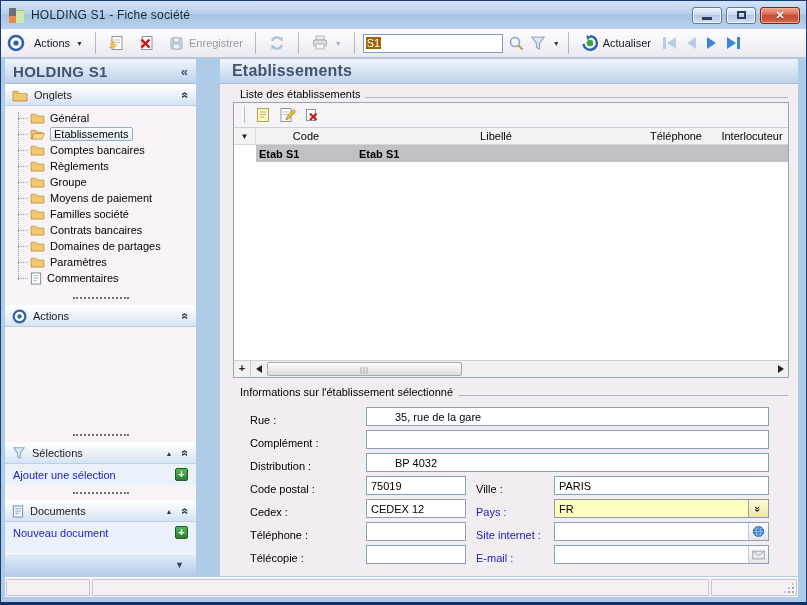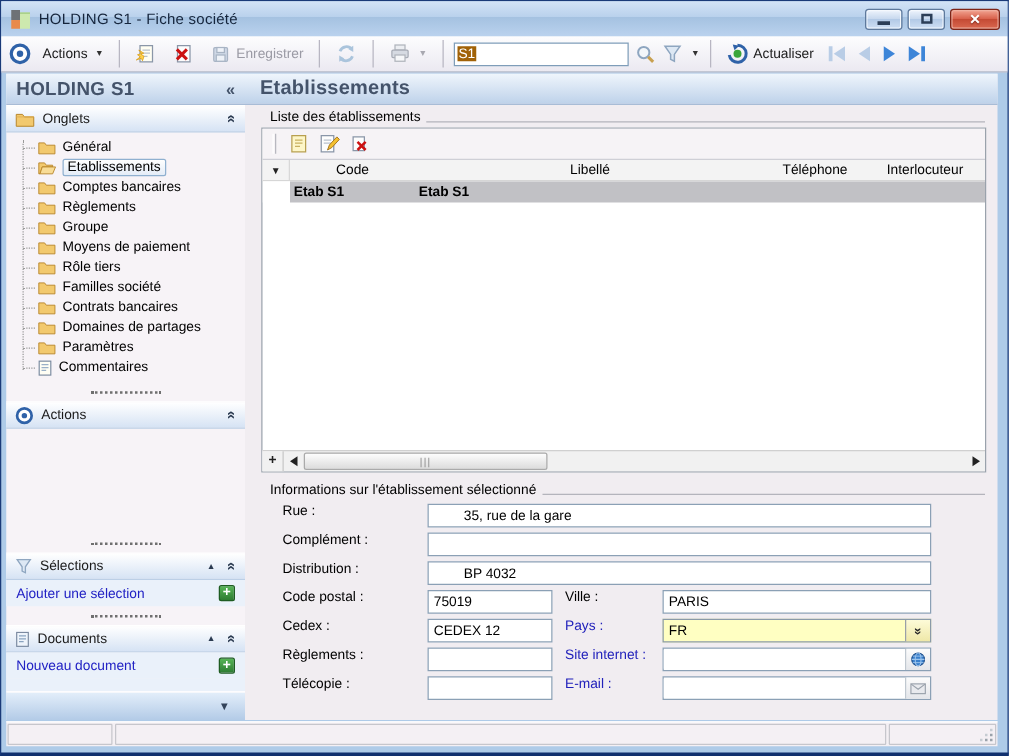--- a/index.html
+++ b/index.html
@@ -32,21 +32,21 @@
   .ddarrow.dis { color:#a8a8b0; }
   .searchbox { width:140px; height:19px; border:1px solid #7f9db9; background:#fff; display:flex; align-items:center; padding:1px 2px; font-size:11px; }
   .searchbox .sel { background:#a16207; color:#fff; padding:0 1px; }
   .navbtn { display:flex; align-items:center; gap:1px; padding:2px 3px; }
   .tri-r { width:0; height:0; border-style:solid; border-width:6px 0 6px 9px; border-color:transparent transparent transparent #3d85d8; }
   .tri-l { width:0; height:0; border-style:solid; border-width:6px 9px 6px 0; border-color:transparent #b9cde6 transparent transparent; }
   .navbar-b { width:3px; height:12px; background:#3d85d8; }
   .navbar-d { width:3px; height:12px; background:#b9cde6; }
 
   
-  .bodywrap { position:absolute; left:4px; right:8px; top:58px; bottom:26px; display:flex; }
+  .bodywrap { position:absolute; left:4px; right:8px; top:58px; bottom:26px; display:flex;gap:24px; }
   .sidebar { width:191px; background:#f7f3f7; display:flex; flex-direction:column; }
   .mainarea { flex:1; background:#f1edf1; display:flex; flex-direction:column; padding:0 8px 0 5px; }
 
   
   .bighdr { height:25px; display:flex; align-items:center; padding:0 8px;
     background:linear-gradient(#eff5fc, #bed2ea); border-bottom:1px solid #a8bcd6; }
   .bighdr .t { font-size:15px; font-weight:bold; color:#44536a; letter-spacing:0.3px; }
   .bighdr .c { margin-left:auto; font-size:13px; font-weight:bold; color:#44536a; cursor:pointer; }
   .sechdr { height:22px; display:flex; align-items:center; gap:6px; padding:0 7px;
     background:linear-gradient(#ffffff, #d6e3f4); border-bottom:1px solid #bccfe6; border-top:1px solid #fff; font-size:11px; color:#1a1a1a; }
@@ -90,21 +90,21 @@
   .hs-plus { width:17px; height:16px; border-right:1px solid #c8c8c8; font-size:11px; font-weight:bold; text-align:center; line-height:15px; color:#222; background:#f1f1f1; }
   .hs-arrow { width:15px; height:16px; display:flex; align-items:center; justify-content:center; }
   .hs-arrow .al { width:0;height:0;border-style:solid;border-width:4px 6px 4px 0;border-color:transparent #222 transparent transparent; }
   .hs-arrow .ar2 { width:0;height:0;border-style:solid;border-width:4px 0 4px 6px;border-color:transparent transparent transparent #222; }
   .hs-thumb { width:195px; height:14px; margin:0 1px; border:1px solid #aaa; border-radius:2px; background:linear-gradient(#fdfdfd,#dcdcdc); display:flex; align-items:center; justify-content:center; font-size:8px; color:#888; letter-spacing:1px; }
   .hs-track { flex:1; }
 
   
   .infolabel { margin-top:6px; }
   .form { margin-top:3px; padding-left:25px; }
-  .frow { height:23px; display:flex; align-items:flex-start; font-size:11px; color:#000; }
+  .frow { height:23px; display:flex; align-items:flex-end; font-size:11px; color:#000; }
   .flabel { width:116px; }
   .flabel2 { width:78px; margin-left:10px; }
   .blue { color:#2121bb; }
   .fi { height:19px; border:1px solid #8ba0b5; font-size:11px; font-family:"Liberation Sans",sans-serif; padding:1px 4px; color:#000; background:#fff; }
   .fi.widef { width:403px;padding-left:28px; }
   .fi.narrow { width:100px; }
   .fi.rightf { width:215px; }
   .combo { width:215px; height:19px; border:1px solid #8a9aa8; background:#ffffc2; display:flex; align-items:center; }
   .combo .cv { flex:1; font-size:11px; padding-left:4px; }
   .combo .cbtn { width:20px; height:17px; background:linear-gradient(#fdfbd8,#efe8a8); border-left:1px solid #9aa0a8; display:flex; align-items:center; justify-content:center; cursor:pointer; }
@@ -323,28 +323,20 @@
               </svg>
             </span>
           <span>Moyens de paiement</span>
         </div>
         <div class="titem">
           <span class="icon">
               <svg width="15" height="12" viewBox="0 0 16 13">
                 <path d="M1 2.5 h5 l1.5 2 H15 V12 H1 Z" fill="#f2c96e" stroke="#b8862a" stroke-width="0.8"></path>
               </svg>
             </span>
-          <span>Rôle tiers</span>
-        </div>
-        <div class="titem">
-          <span class="icon">
-              <svg width="15" height="12" viewBox="0 0 16 13">
-                <path d="M1 2.5 h5 l1.5 2 H15 V12 H1 Z" fill="#f2c96e" stroke="#b8862a" stroke-width="0.8"></path>
-              </svg>
-            </span>
           <span>Familles société</span>
         </div>
         <div class="titem">
           <span class="icon">
               <svg width="15" height="12" viewBox="0 0 16 13">
                 <path d="M1 2.5 h5 l1.5 2 H15 V12 H1 Z" fill="#f2c96e" stroke="#b8862a" stroke-width="0.8"></path>
               </svg>
             </span>
           <span>Contrats bancaires</span>
         </div>
@@ -531,21 +523,21 @@
           <input class="fi narrow" value="CEDEX 12" style="">
           <span class="flabel2 blue">Pays :</span>
           <div class="combo">
             <span class="cv">FR</span>
             <span class="cbtn">
                 <span class="chevdown2">»</span>
               </span>
           </div>
         </div>
         <div class="frow">
-          <span class="flabel">Règlements :</span>
+          <span class="flabel">Téléphone :</span>
           <input class="fi narrow" value="" style="">
           <span class="flabel2 blue">Site internet :</span>
           <div class="fieldwrap">
             <input value="" style="">
             <span class="endbtn">
               <svg width="13" height="13" viewBox="0 0 14 14">
                   <circle cx="7" cy="7" r="5.5" fill="#3a80cc" stroke="#1e4e8a"></circle>
                   <ellipse cx="7" cy="7" rx="2.5" ry="5.5" fill="none" stroke="#9cc4ec" stroke-width="0.9"></ellipse>
                   <line x1="1.5" y1="7" x2="12.5" y2="7" stroke="#9cc4ec" stroke-width="0.9"></line>
                   <line x1="2.3" y1="4.2" x2="11.7" y2="4.2" stroke="#9cc4ec" stroke-width="0.8"></line>

